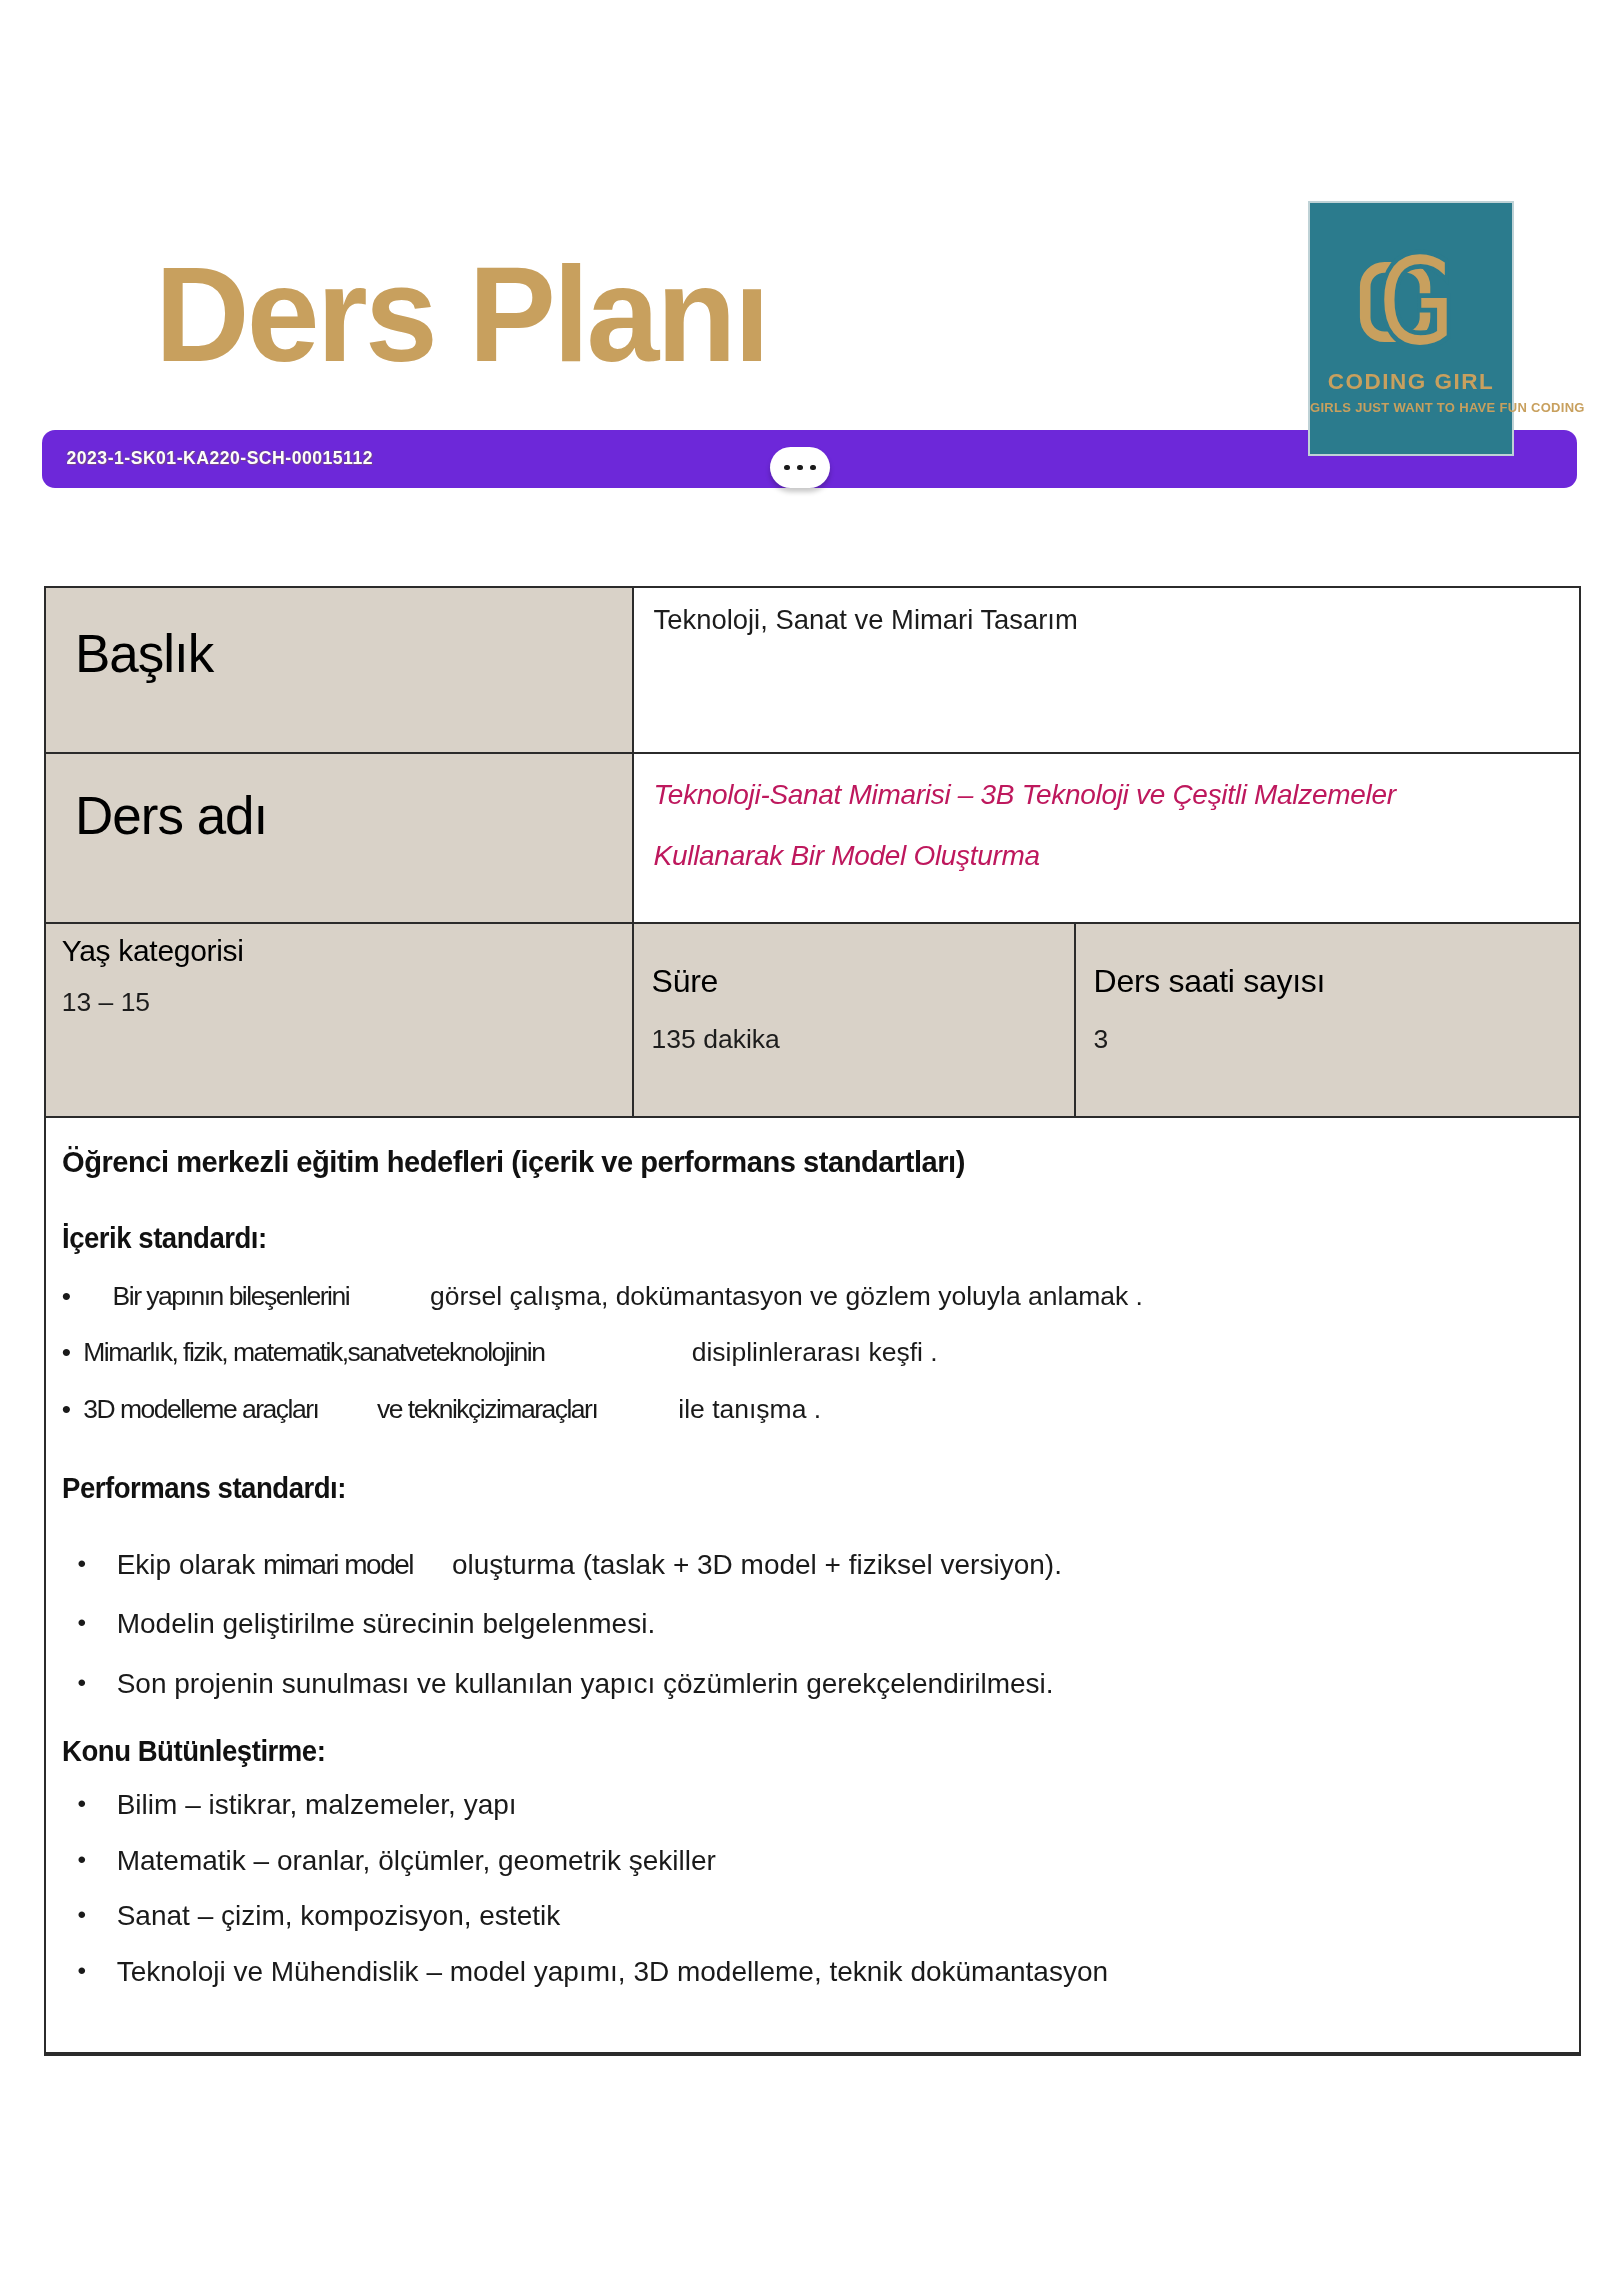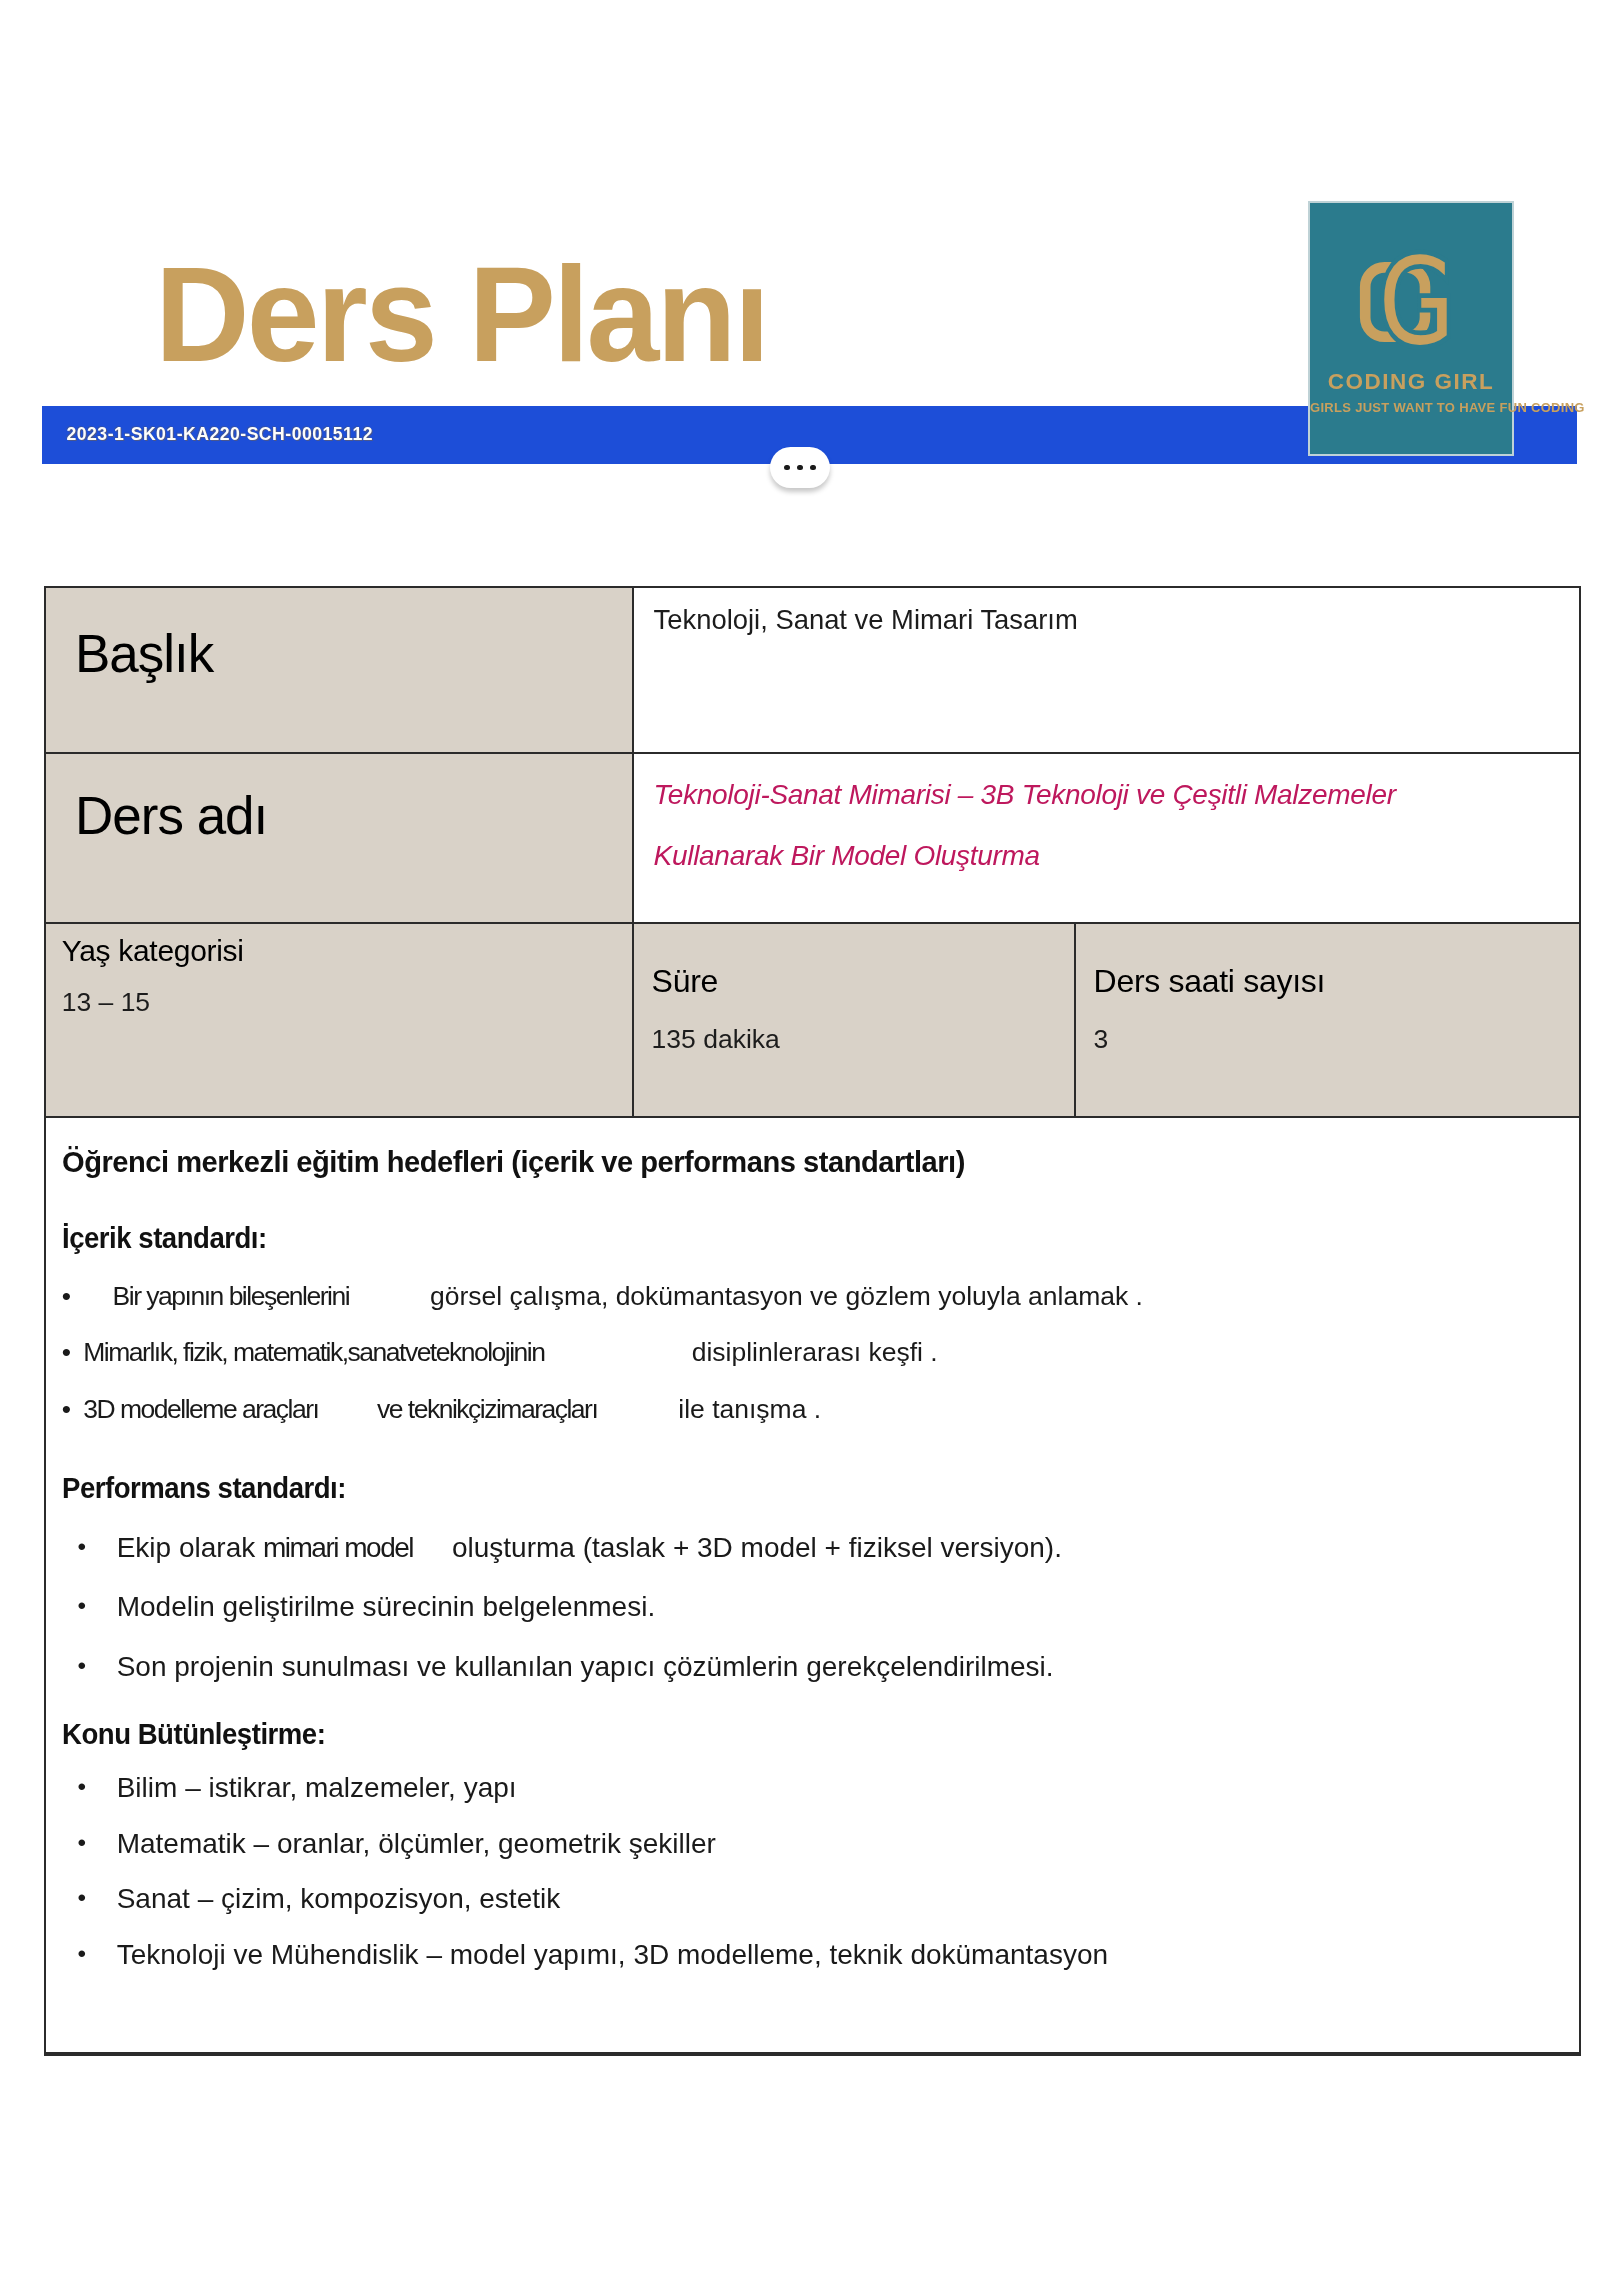--- a/index.html
+++ b/index.html
@@ -11,22 +11,22 @@
   
   .doc-title {
     position:absolute; left:155px; top:247px;
     font-size:135px; font-weight:bold; line-height:1;
     color:#c8a05e; letter-spacing:-2.9px;
     transform:scaleX(0.97); transform-origin:left top;
     white-space:nowrap;
   }
 
   .code-bar {
-    position:absolute; left:42px; top:406px; width:1535px; height:58px;
-    background:#1d4ed8; z-index:1;
+    position:absolute; left:42px; top:430px; width:1535px; height:58px;
+    background:#6d28d9; z-index:1;border-radius:13px;
   }
   .code-text {
     position:absolute; left:24.5px; top:17.6px;
     font-size:17.6px; font-weight:bold; color:#fdfdfb; letter-spacing:0.5px;
     text-shadow:-1px -1px 0 rgba(90,90,90,0.35), 1px 1px 0 rgba(130,100,50,0.45);
   }
   .more-bubble {
     position:absolute; left:770px; top:447px; width:60px; height:41px;
     background:#ffffff; border-radius:20.6px; z-index:3;
     box-shadow:0 3.9px 4.9px rgba(0,0,0,0.22);
@@ -101,21 +101,21 @@
 
   ul { margin:0; padding:0; list-style:none; }
   li { position:relative; white-space:nowrap; }
   li::before { content:"\2022"; position:absolute; }
 
   .il { margin-top:25.5px; }
   .il li { padding-left:21.6px; font-size:26.5px; color:#1a1a1a; }
   .il li + li { margin-top:25.5px; }
   .il li::before { left:0; top:0; }
 
-  .pl { margin-top:27px; }
+  .pl { margin-top:44px; }
   .pl li { padding-left:55px; font-size:28px; color:#1a1a1a; }
   .pl li + li { margin-top:27.4px; }
   .pl li::before { left:15.7px; top:1px; font-size:24.5px; }
 
   .kl { margin-top:21.6px; }
   .kl li { padding-left:55px; font-size:28px; color:#1a1a1a; }
   .kl li + li { margin-top:23.5px; }
   .kl li::before { left:15.7px; top:1px; font-size:24.5px; }
 
   .cond { letter-spacing:-1.5px; }

